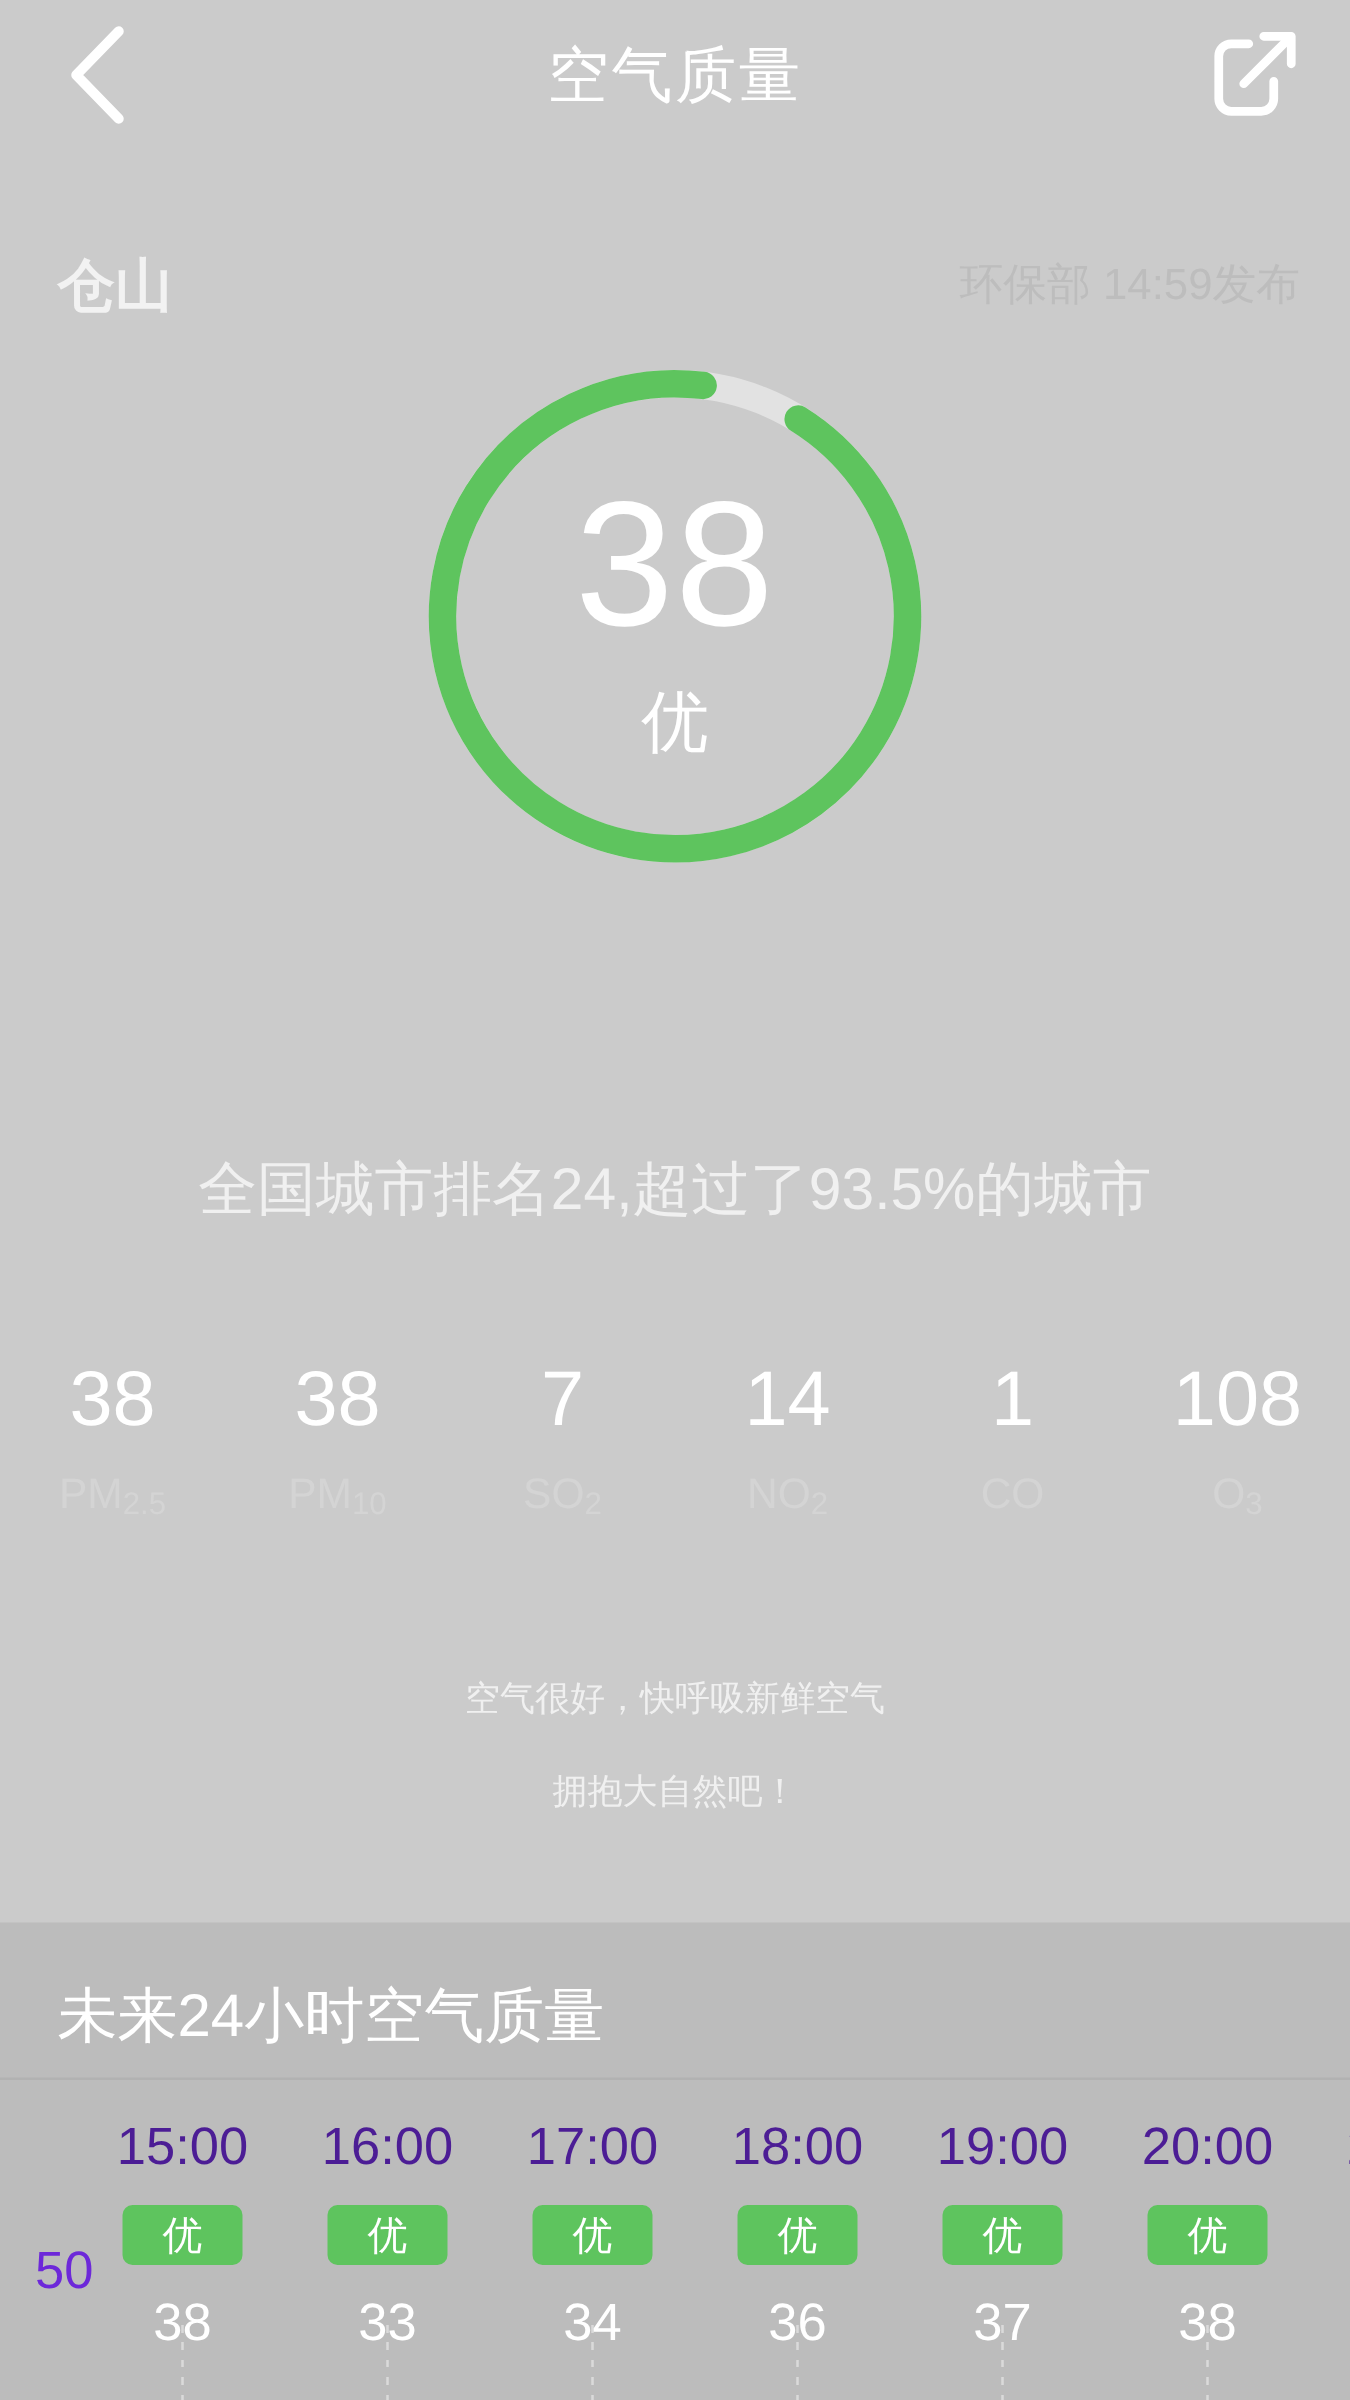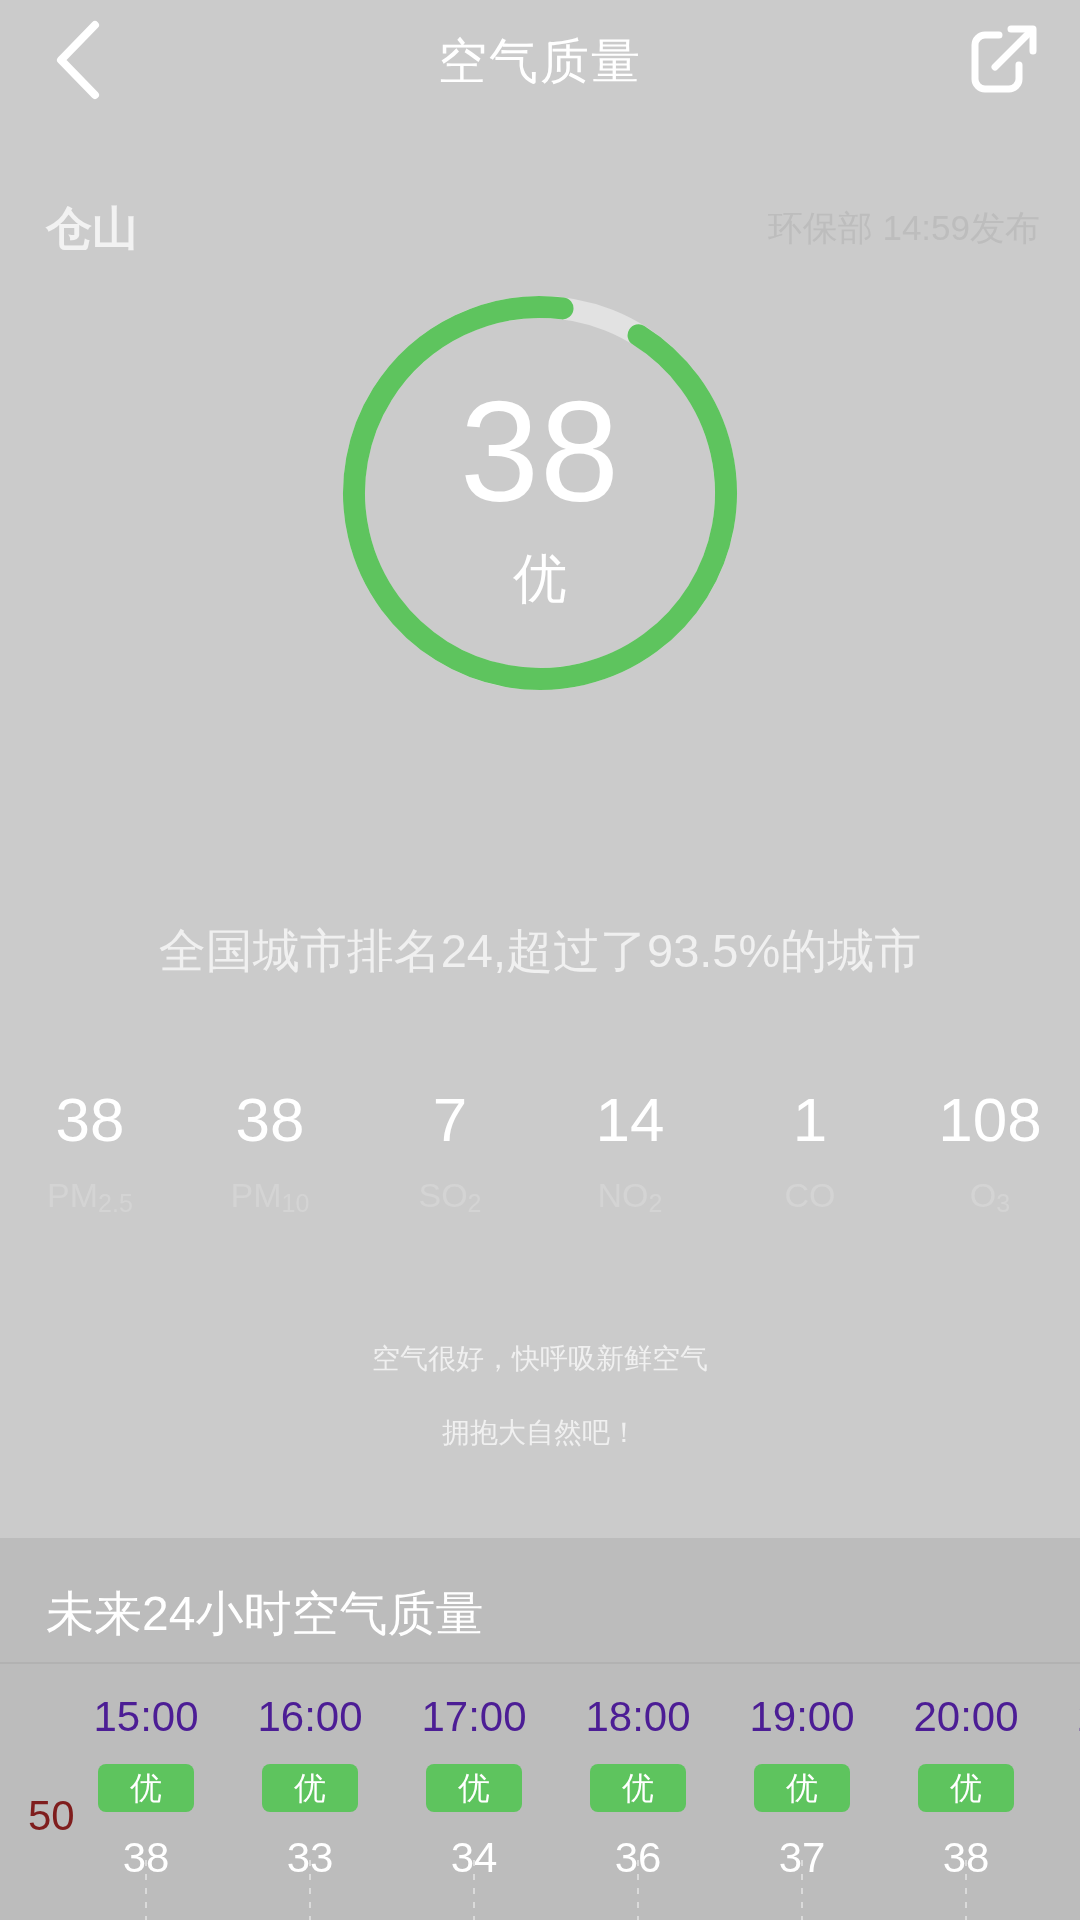--- a/index.html
+++ b/index.html
@@ -122,21 +122,21 @@
     background:#b2b2b2;
   }
 
   
   .hour-strip {
     position:absolute; left:0; top:128px; width:1080px; height:254px;
     overflow:hidden;
   }
   .axis-label {
     position:absolute; left:28px; top:122px;
-    font-size:42px; font-weight:400; color:#7f1d1d; line-height:56px;
+    font-size:42px; font-weight:400; color:#6d28d9; line-height:56px;
   }
   .hour-track {
     position:absolute; left:64px; top:0; height:254px;
     display:flex;
   }
   .hour-col {
     width:164px; height:254px; position:relative;
     display:flex; flex-direction:column; align-items:center;
   }
   .hour-time {

